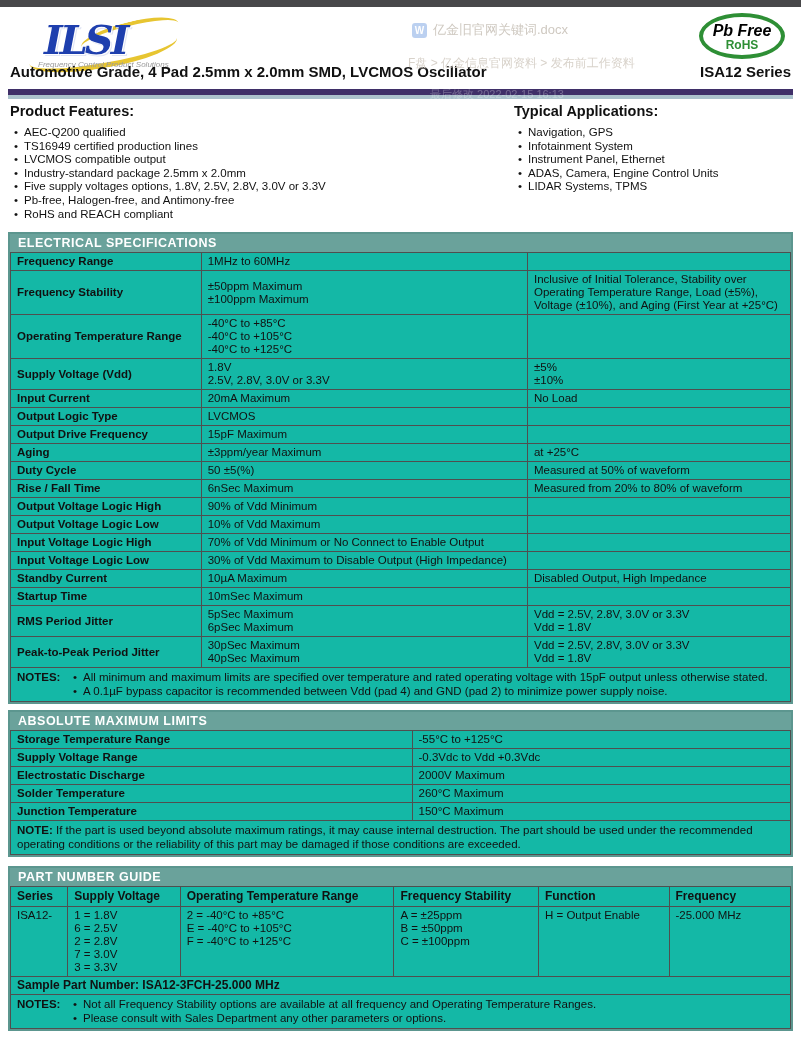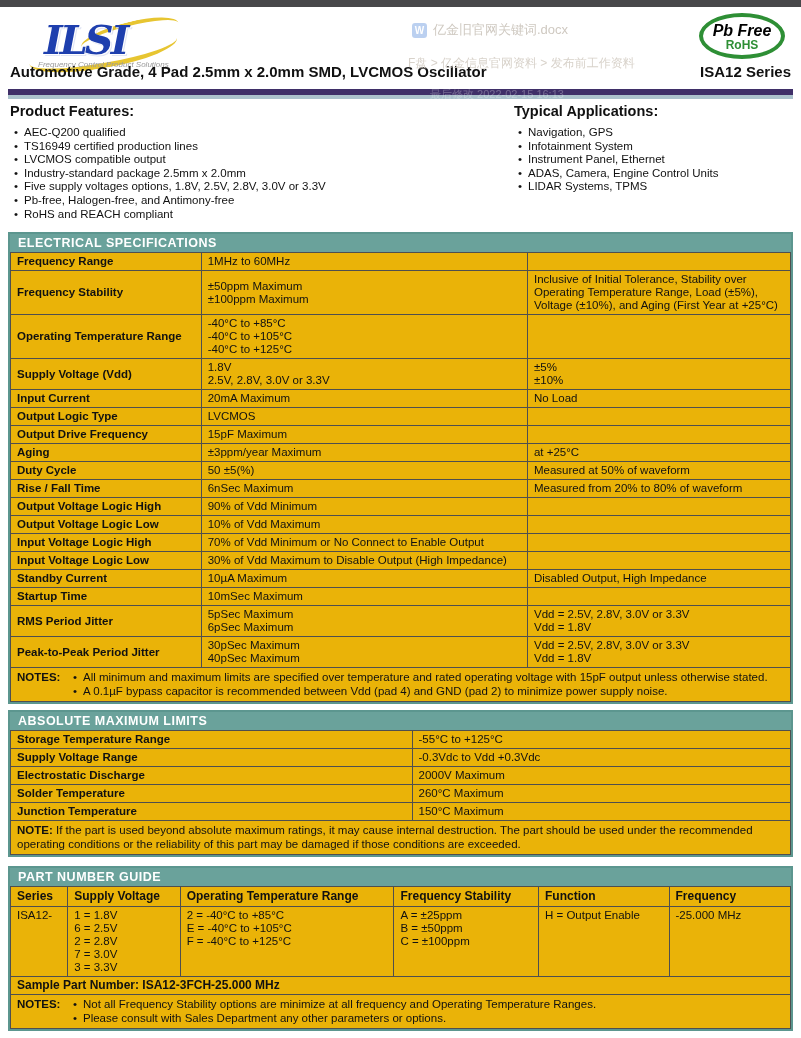--- a/index.html
+++ b/index.html
@@ -44,21 +44,21 @@
 
   
   .features { position:absolute; left:10px; top:103px; width:490px; }
   .applications { position:absolute; left:514px; top:103px; width:282px; }
   .list-title { font-size:14.5px; font-weight:bold; margin-bottom:7px; }
   ul.plain { list-style:none; }
   ul.plain li { font-size:11.5px; line-height:13.6px; padding-left:14px; position:relative; }
   ul.plain li::before { content:"•"; position:absolute; left:4px; }
 
   
-  .tbl-wrap { position:absolute; left:8px; width:785px; border:2px solid #5c968f; background:#eab308; }
+  .tbl-wrap { position:absolute; left:8px; width:785px; border:2px solid #5c968f; background:#14b8a6; }
   .tbl-band { height:18px; background:#6aa29b; color:#fff; font-weight:bold;
     font-size:12.5px; letter-spacing:.5px; padding:2px 0 0 8px; }
   table { width:100%; border-collapse:collapse; table-layout:fixed; }
   td, th { border:1px solid #4f4f4f; font-size:11.5px; line-height:13px;
     padding:2px 6px; vertical-align:middle; text-align:left; }
   .param { font-weight:bold; }
   .pre { white-space:pre-line; }
   .elec { top:232px; }
   .abs  { top:710px; }
   .part { top:866px; }
@@ -326,21 +326,21 @@
       <td class="top pre">-25.000 MHz</td>
     </tr>
     <tr class="sample-row">
       <td colspan="6">Sample Part Number: ISA12-3FCH-25.000 MHz</td>
     </tr>
     <tr>
       <td colspan="6" class="notes-cell">
         <div class="notes-flex">
           <span class="notes-label">NOTES:</span>
           <div class="notes-bullets">
-            <div>Not all Frequency Stability options are minimize at all frequency and Operating Temperature Ranges.</div>
+            <div>Not all Frequency Stability options are available at all frequency and Operating Temperature Ranges.</div>
             <div>Please consult with Sales Department any other parameters or options.</div>
           </div>
         </div>
       </td>
     </tr>
   </tbody>
     </table>
 </div>
 
 </body></html>

